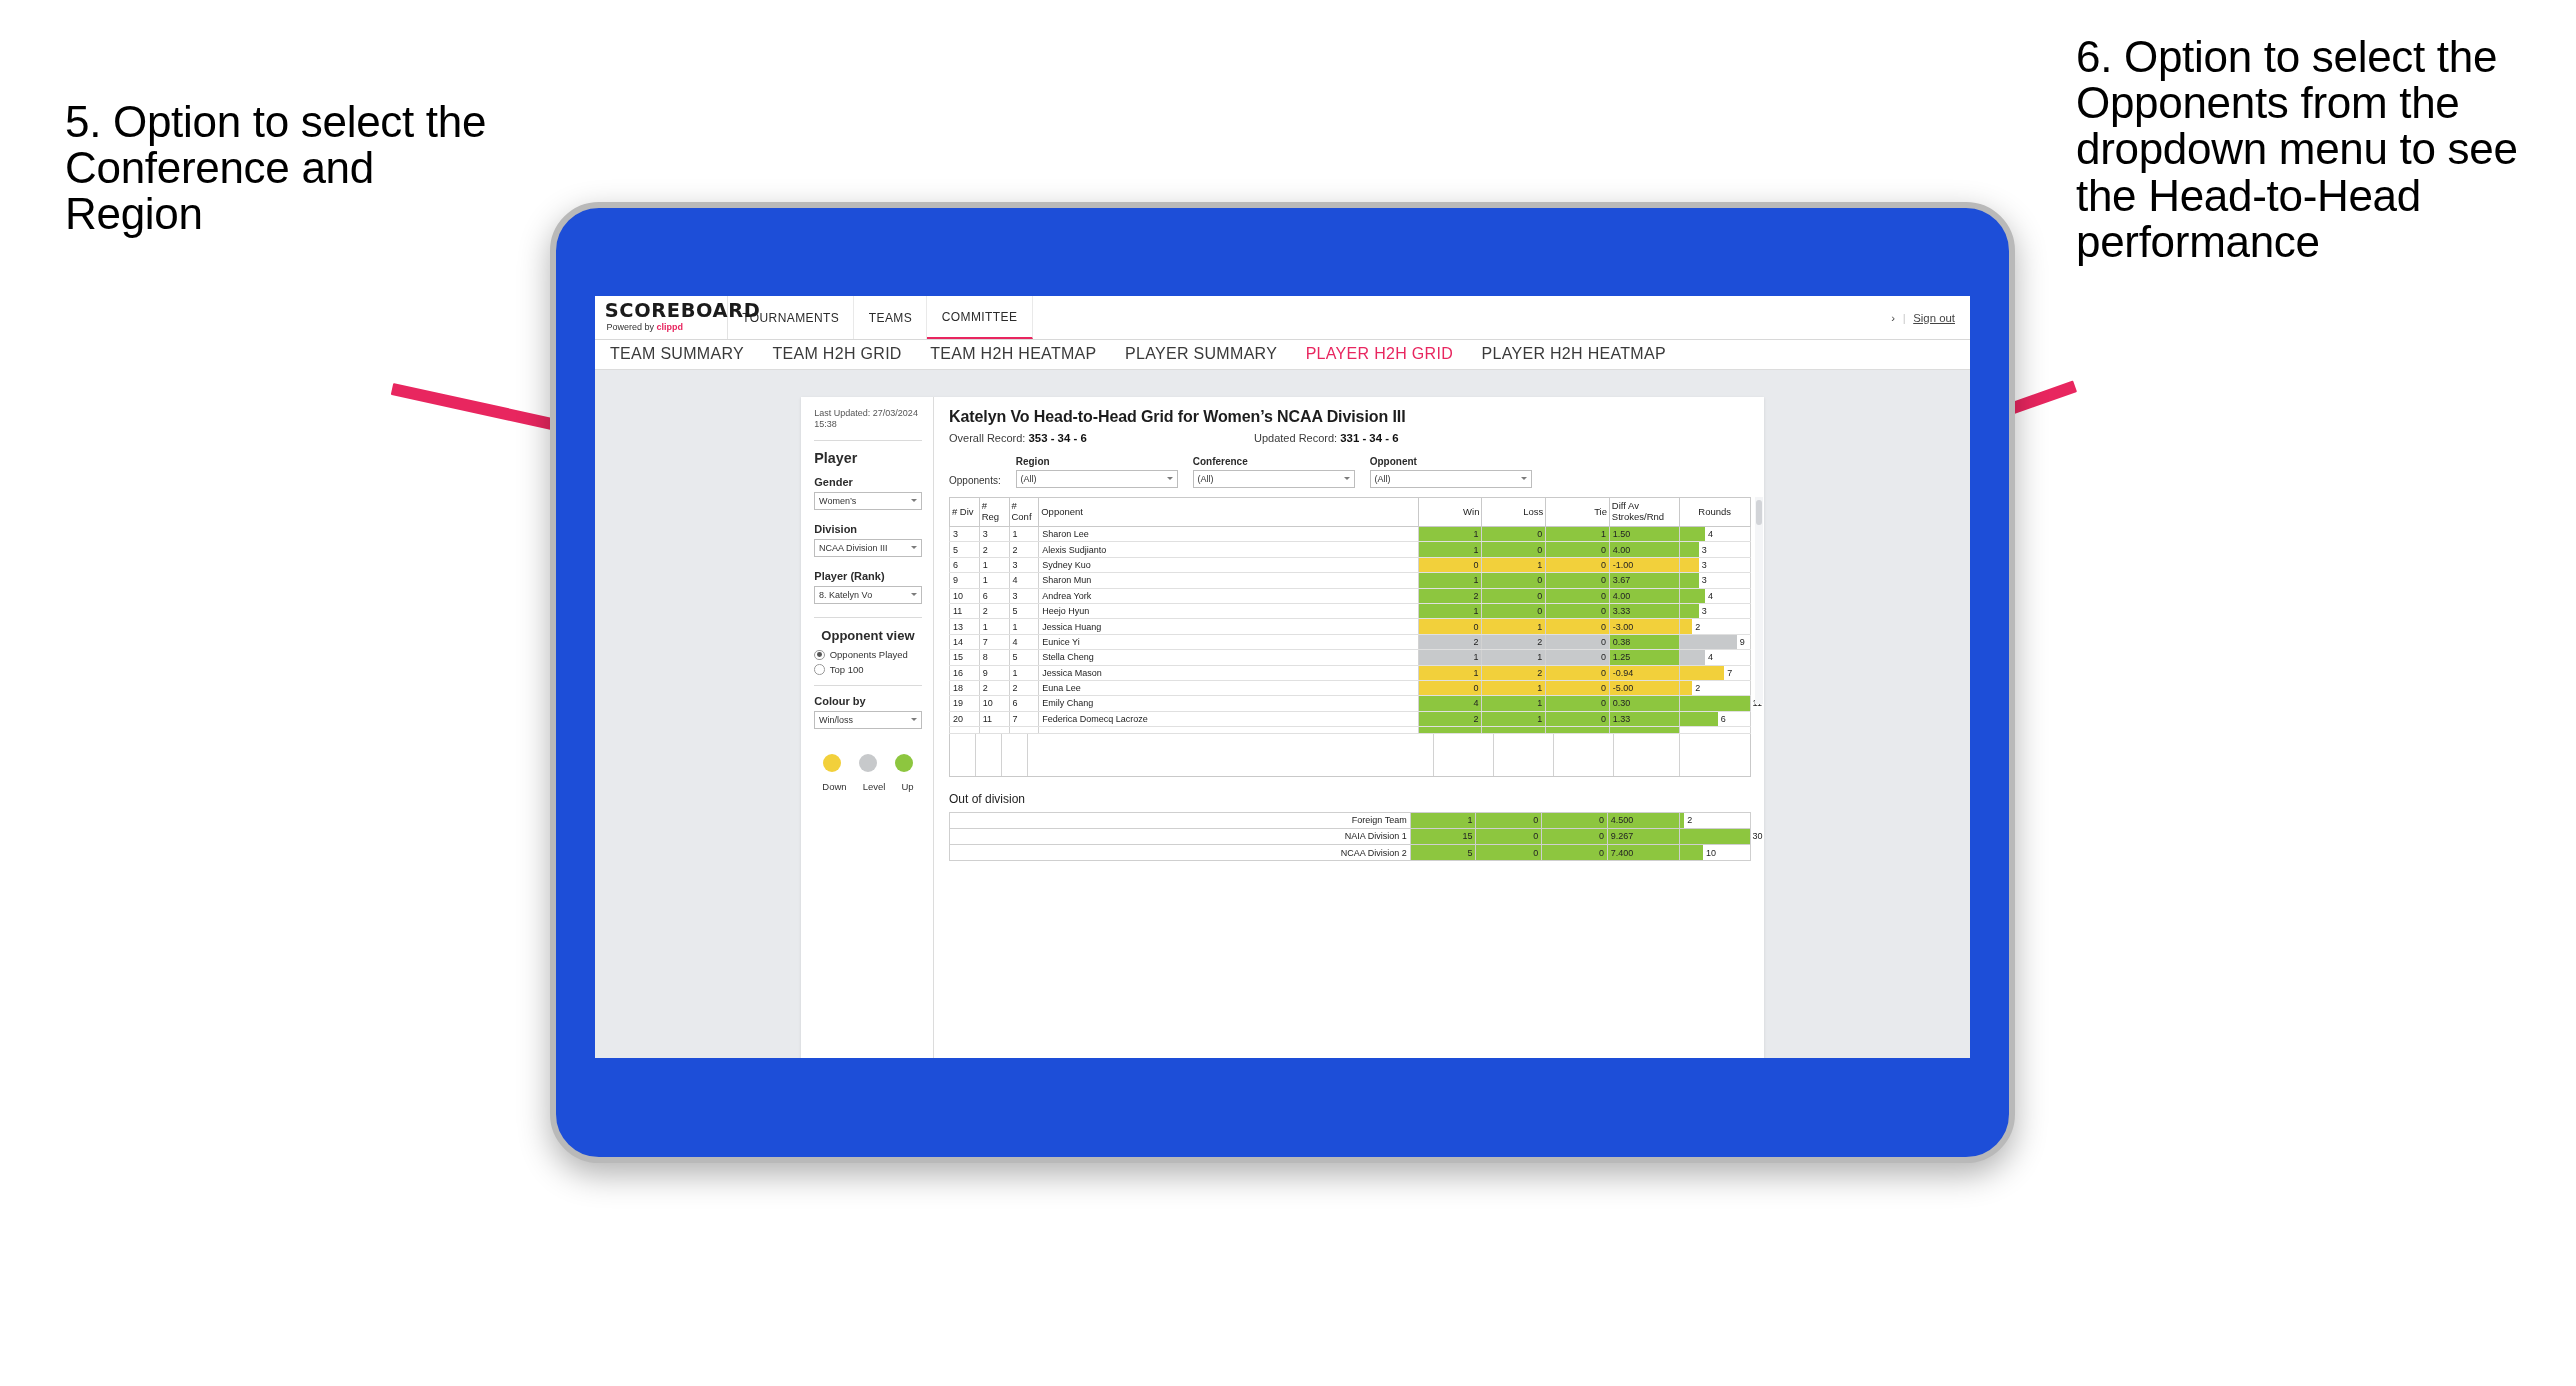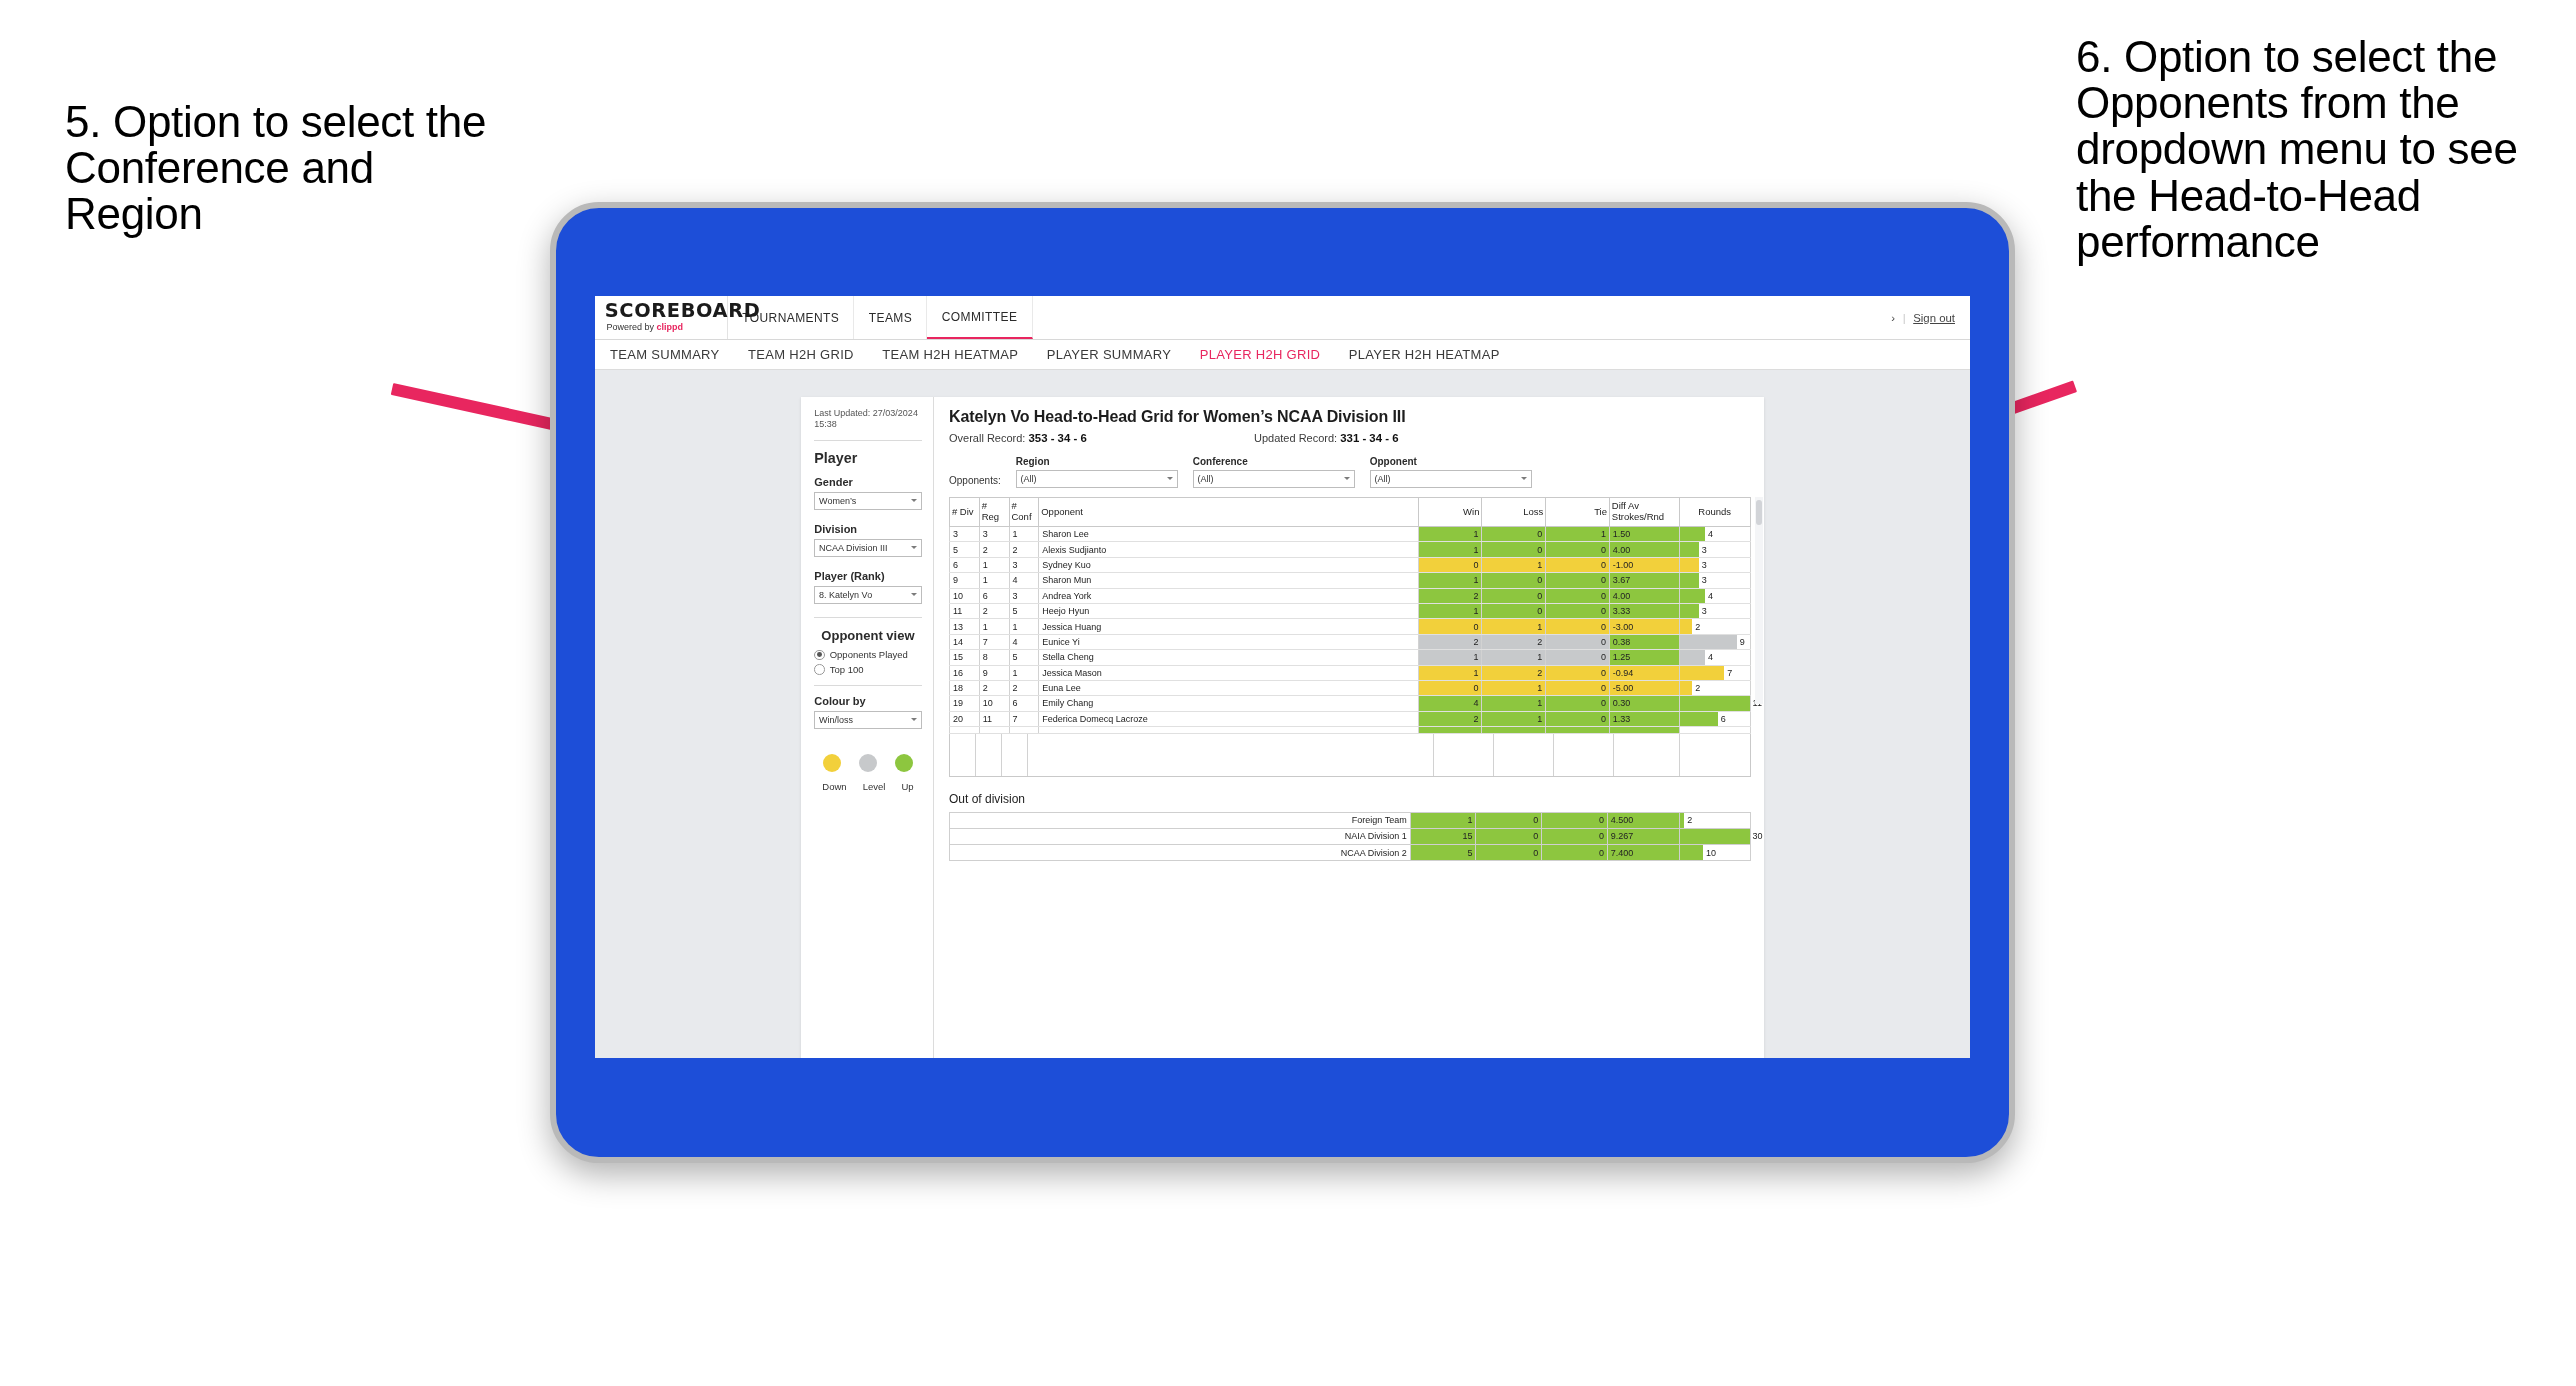--- a/index.html
+++ b/index.html
@@ -41,21 +41,21 @@
           color:#2b2b2b;letter-spacing:0.4px;border-right:1px solid #e9e9e9;
           cursor:pointer;}
   .navtab.active{border-bottom:2.9px solid #e8265f;}
   .appbar-right{margin-left:auto;display:flex;align-items:center;gap:7.6px;
                 padding-right:15px;font-size:11.4px;color:#444;}
   .appbar-right .sep{color:#c9c9c9;}
   .appbar-right .signout{text-decoration:underline;cursor:pointer;}
 
   #subnav{height:28.5px;background:#fff;display:flex;align-items:center;
           gap:28.5px;padding:0 15px;border-bottom:1px solid #dcdcdc;
-          font-size:13px;letter-spacing:0.3px;color:#3a3a3a;}
+          font-size:16px;letter-spacing:0.3px;color:#3a3a3a;}
   #subnav .s.active{color:#e8265f;}
   #subnav .s{cursor:pointer;}
 
   
   #canvas{padding:27px 0 0 0;display:flex;justify-content:center;
           height:calc(100% - 72px);box-sizing:border-box;}
   #card{width:963px;background:#fff;height:733px;position:relative;
         box-shadow:0 1px 2.9px rgba(0,0,0,.10);display:flex;flex-direction:column;}
   #card-body{display:flex;flex:1;min-height:0;}
 

